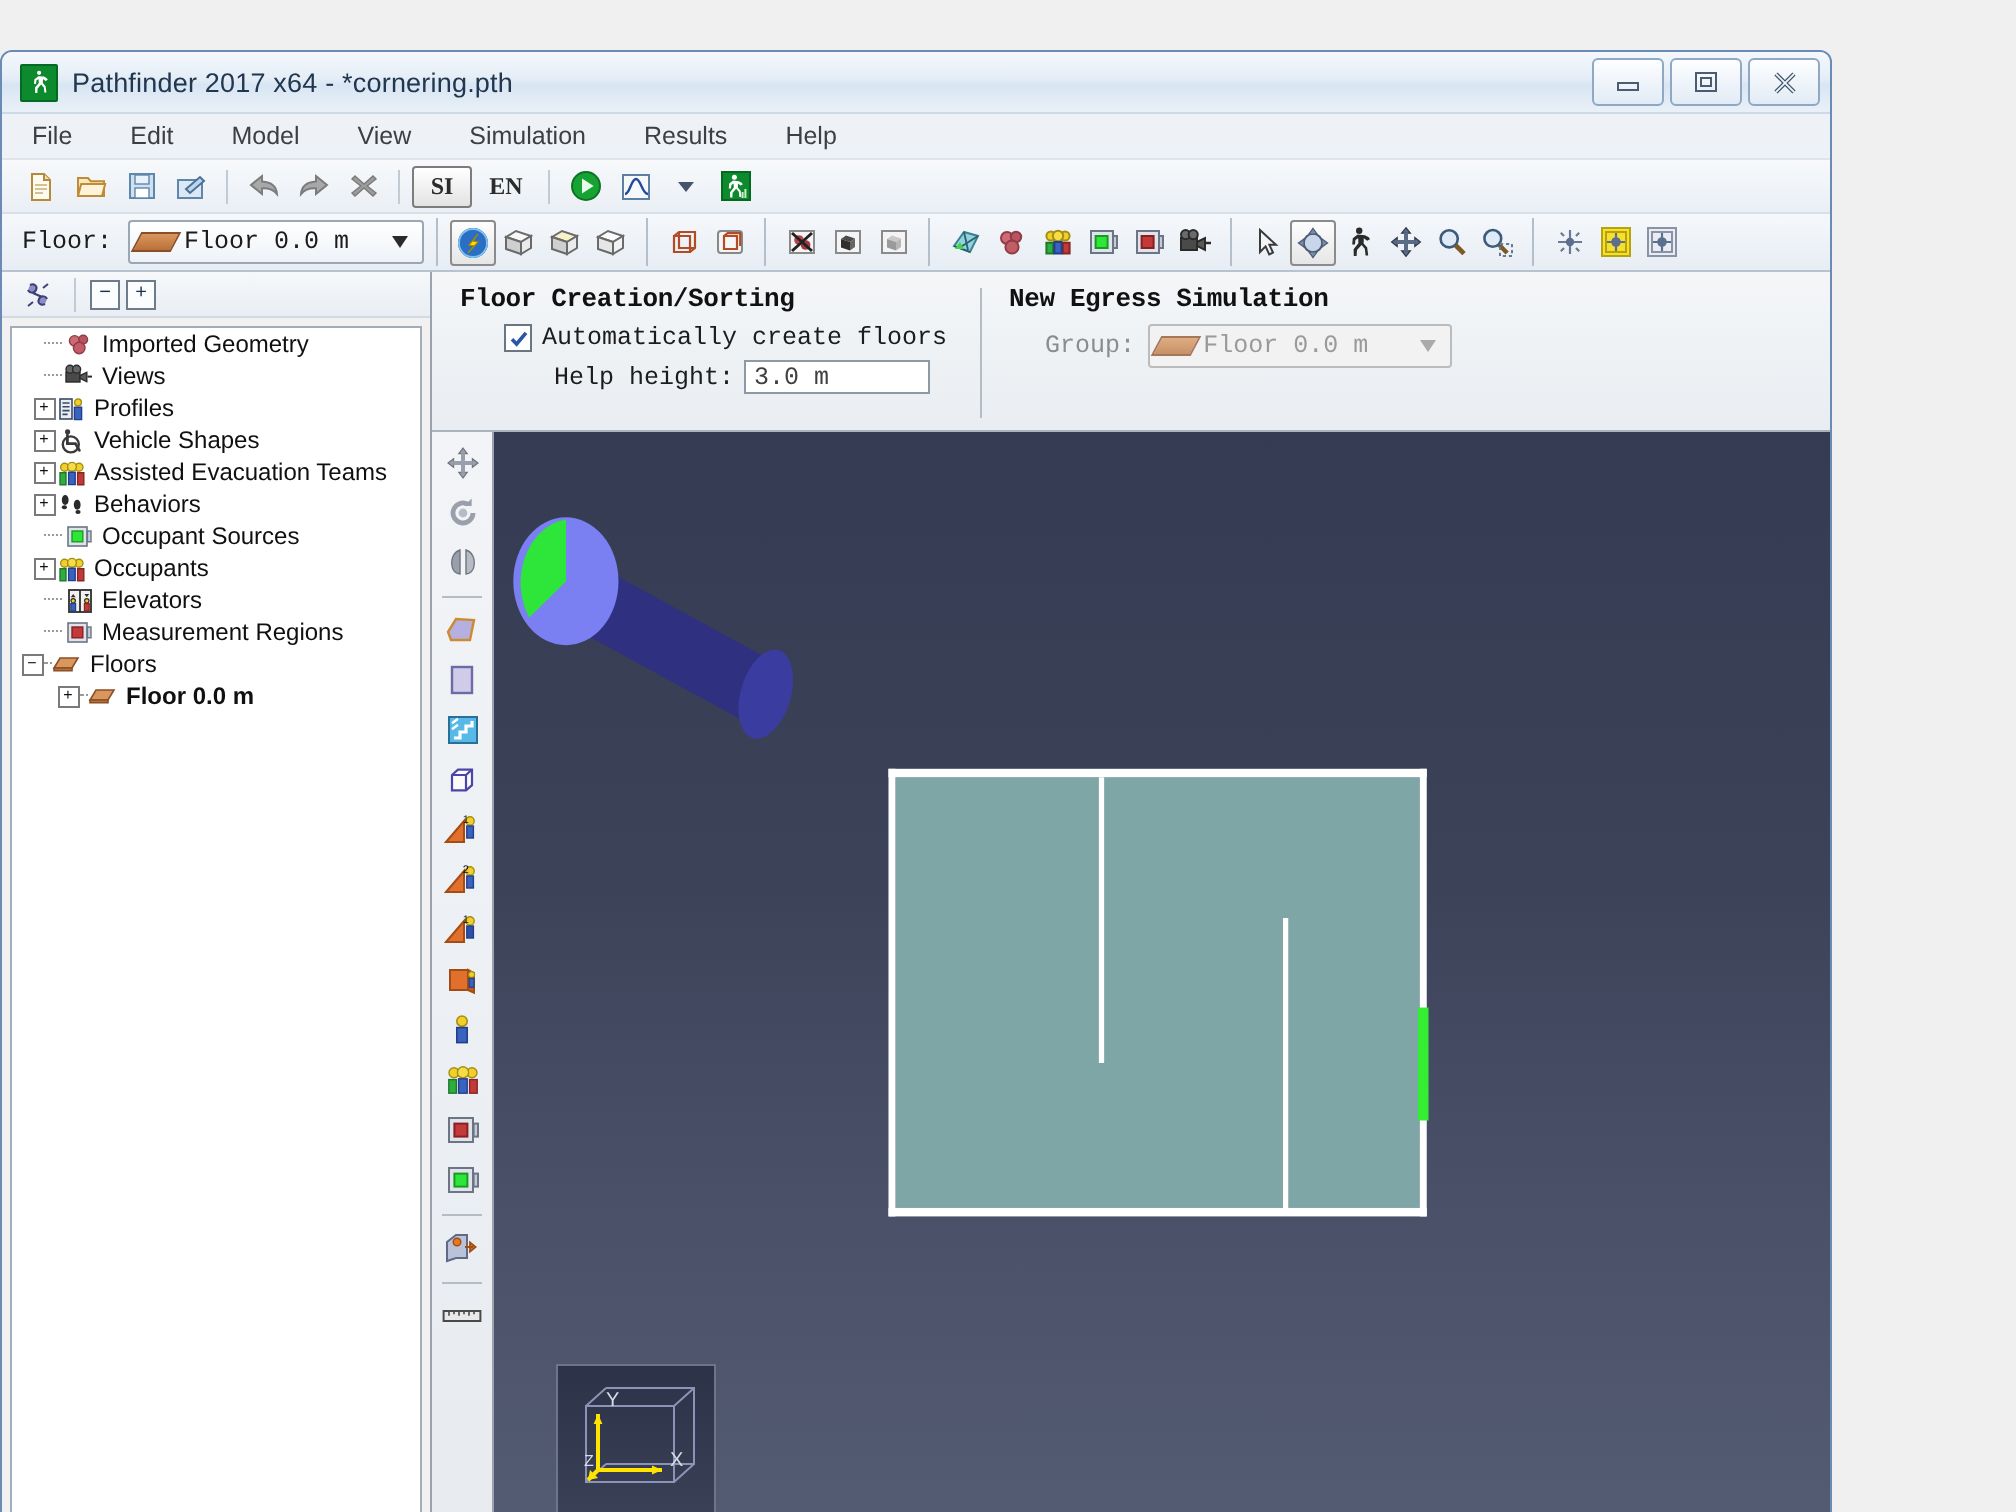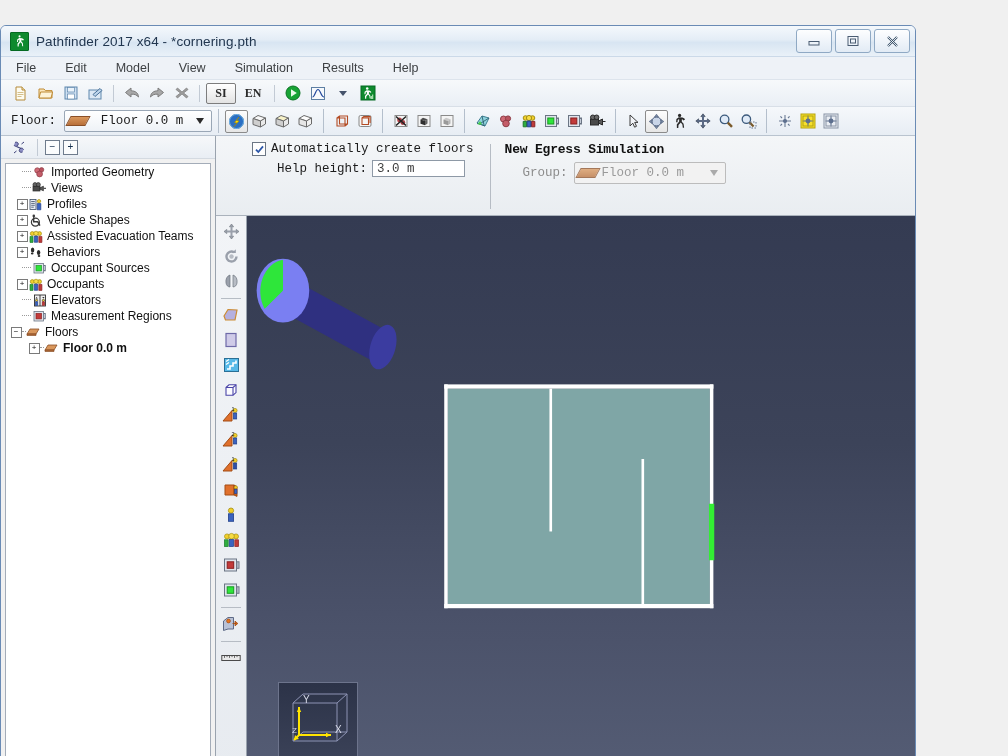--- a/index.html
+++ b/index.html
@@ -60,21 +60,21 @@
     font-weight:bold;font-size:12px;color:#2b2b2b;
     display:flex;align-items:center;justify-content:center;border-radius:2px;
     border:1px solid transparent;cursor:pointer;
   }
   .unitbtn.sel{border:1px solid #7d7d7d;background:linear-gradient(#ffffff,#e3e3e3);}
   .caret{width:0;height:0;border-left:4px solid transparent;border-right:4px solid transparent;border-top:5px solid #45536b;}
 
   
   .tb2{
     height:28px;display:flex;align-items:center;
-    background:linear-gradient(#f5f8fb,#e7edf4);border-bottom:1px solid #b9c3cf;text-align:center;
+    background:linear-gradient(#f5f8fb,#e7edf4);border-bottom:1px solid #b9c3cf;
   }
   .floorlabel{
     font-family:"Liberation Mono",monospace;font-size:12.5px;color:#1c1c1c;
     margin-left:10px;margin-right:8px;
   }
   .combo{
     height:20px;min-width:140px;display:flex;align-items:center;
     border:1px solid #9aa7b6;border-radius:2px;
     background:linear-gradient(#ffffff,#eef2f7);padding:0 3px;cursor:pointer;
   }
@@ -703,20 +703,21 @@
               <path d="M1.5 0.5 6 4.5l-4.5 4z" fill="#8d949e"></path>
             </svg>
         </div>
       </div>
     </div>
 
     <div class="rightpane">
 
       <div class="propbar">
         <div class="pgroup">
+          <div class="ptitle">Floor Creation/Sorting</div>
           <div class="prow" style="padding-left:22px">
             <div class="cbx">
               <svg width="9" height="9" viewBox="0 0 9 9">
                   <path d="M1 4.6 3.3 7 8 1.4" fill="none" stroke="#2a55a8" stroke-width="1.8"></path>
                 </svg>
             </div>
             <span>Automatically create floors</span>
           </div>
           <div class="prow" style="padding-left:22px">
             <span class="plabelr" style="width:115px">Help height:</span>

